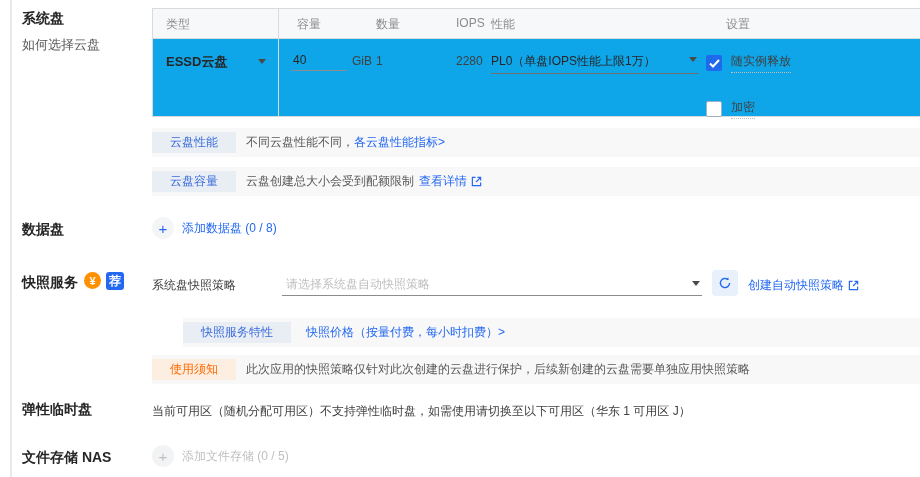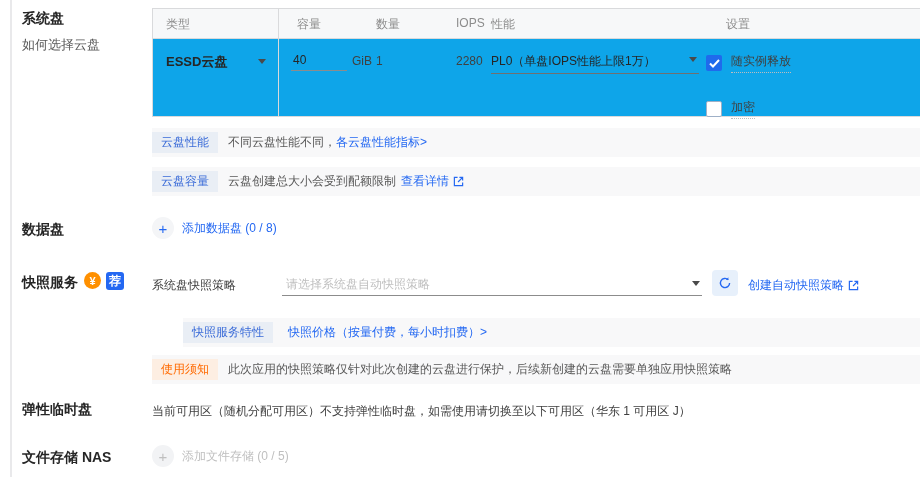--- a/index.html
+++ b/index.html
@@ -31,21 +31,21 @@
   .perf-select .caret { position:absolute; right:2px; top:6px; }
 
   .cb-row { position:absolute; left:553px; display:flex; align-items:center; }
   .checkbox { width:16px; height:16px; border-radius:2px; flex:0 0 16px; cursor:pointer; }
   .checkbox.checked { background:#1f6aec; display:flex; align-items:center; justify-content:center; }
   .checkbox.unchecked { background:#fff; border:1px solid #9fb0c7; }
   .cb-label { margin-left:9px; color:#404040; border-bottom:1px dotted #bdbdbd; padding-bottom:2px; cursor:default; }
 
   
   .strip { position:absolute; left:152px; right:0; height:29px; background:#f8f8f9; display:flex; align-items:center; }
-  .tag { display:inline-block; height:21px; line-height:21px; padding:0 9px; background:#e9eef5; color:#3a6bd8; margin-right:10px; flex:0 0 auto; }
+  .tag { display:inline-block; height:21px; line-height:21px; padding:0 18px; background:#e9eef5; color:#3a6bd8; margin-right:10px; flex:0 0 auto; }
   .tag.orange { background:#fdeee2; color:#ff6a00; }
   .strip .txt { color:#595959; }
   .blue-link { color:#2468f2; cursor:pointer; text-decoration:none; }
 
   .add-link { position:absolute; left:152px; display:flex; align-items:center; cursor:pointer; }
   .plus-circle { width:22px; height:22px; border-radius:50%; background:#f4f5f7; display:flex; align-items:center; justify-content:center; font-size:15px; color:#2468f2; }
   .add-link .add-txt { margin-left:8px; color:#2468f2; }
   .add-link.disabled .plus-circle { color:#bfbfbf; background:#f2f3f5; }
   .add-link.disabled .add-txt { color:#bfbfbf; }
 

